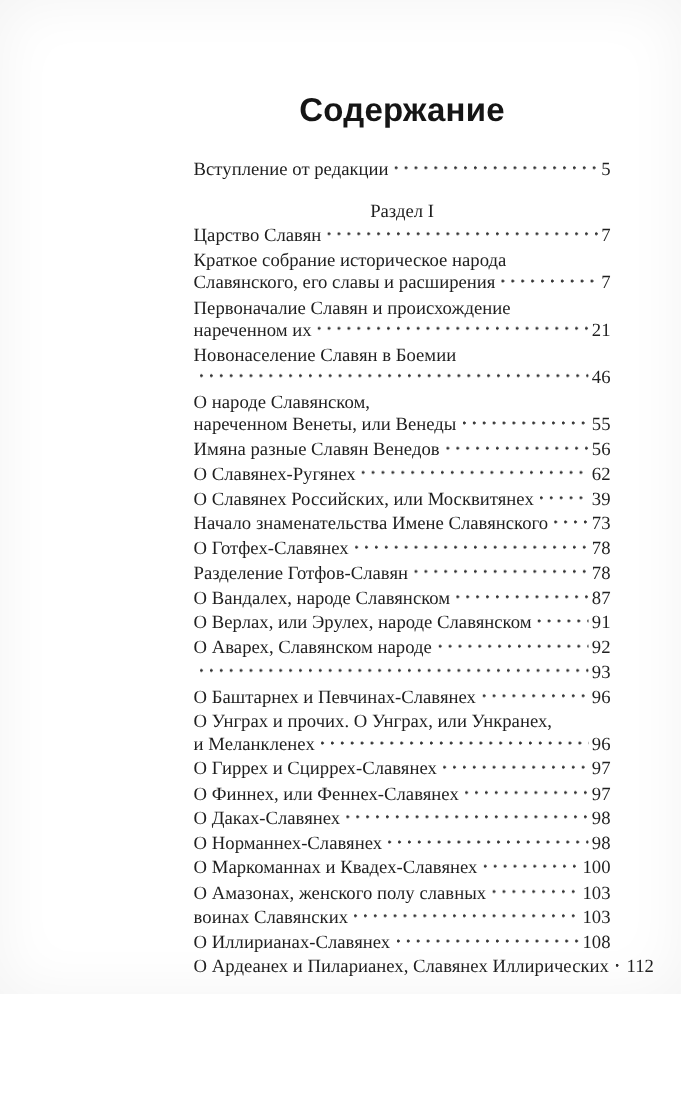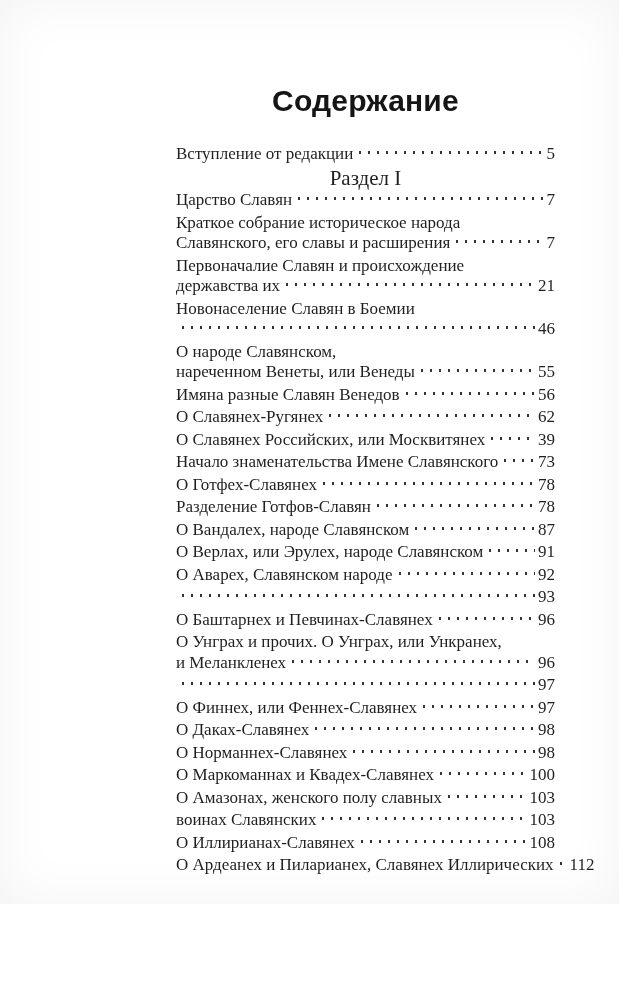--- a/index.html
+++ b/index.html
@@ -57,24 +57,24 @@
     background-image: radial-gradient(circle at 2px 2.5px, #333333 1.15px, rgba(0,0,0,0) 1.5px);
     background-size: 9px 5px;
     background-repeat: repeat-x;
     background-position: left bottom;
   }
   .page-num {
     flex: 0 0 auto;
     text-align: right;
   }
   .section-heading {
-    font-size: 21px;
+    font-size: 17px;
     line-height: 20.5px;
     text-align: center;
-    margin-top: 3px;
+    margin-top: 17px;
     margin-bottom: 2px;
   }
 </style>
 </head>
 <body>
 
 <div class="page">
   <div class="column">
     <div class="toc-title">Содержание</div>
 
@@ -98,21 +98,21 @@
           <div class="entry-line">Краткое собрание историческое народа</div>
           <div class="entry-line leader-line">
             <span class="entry-text">Славянского, его славы и расширения</span>
             <span class="dot-leader"></span>
             <span class="page-num">7</span>
           </div>
         </div>
         <div class="entry">
           <div class="entry-line">Первоначалие Славян и происхождение</div>
           <div class="entry-line leader-line">
-            <span class="entry-text">державства их</span>
+            <span class="entry-text">нареченном их</span>
             <span class="dot-leader"></span>
             <span class="page-num">21</span>
           </div>
         </div>
         <div class="entry">
           <div class="entry-line">Новонаселение Славян в Боемии</div>
           <div class="entry-line leader-line">
             <span class="dot-leader"></span>
             <span class="page-num">46</span>
           </div>
@@ -204,20 +204,21 @@
         <div class="entry">
           <div class="entry-line">О Унграх и прочих. О Унграх, или Ункранех,</div>
           <div class="entry-line leader-line">
             <span class="entry-text">и Меланкленех</span>
             <span class="dot-leader"></span>
             <span class="page-num">96</span>
           </div>
         </div>
         <div class="entry">
           <div class="entry-line leader-line">
+            <span class="entry-text">О Гиррех и Сциррех-Славянех</span>
             <span class="dot-leader"></span>
             <span class="page-num">97</span>
           </div>
         </div>
         <div class="entry">
           <div class="entry-line leader-line">
             <span class="entry-text">О Финнех, или Феннех-Славянех</span>
             <span class="dot-leader"></span>
             <span class="page-num">97</span>
           </div>

